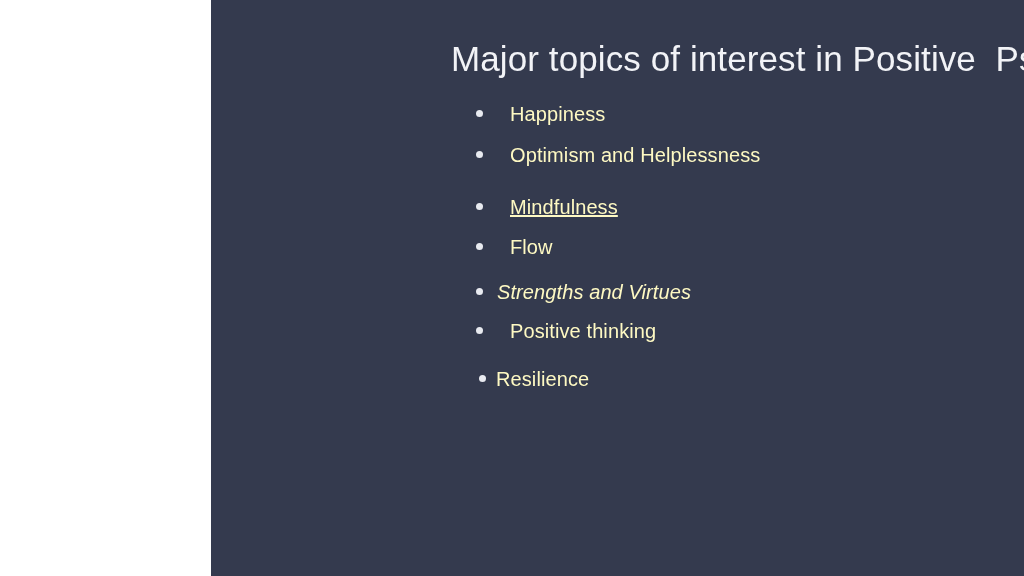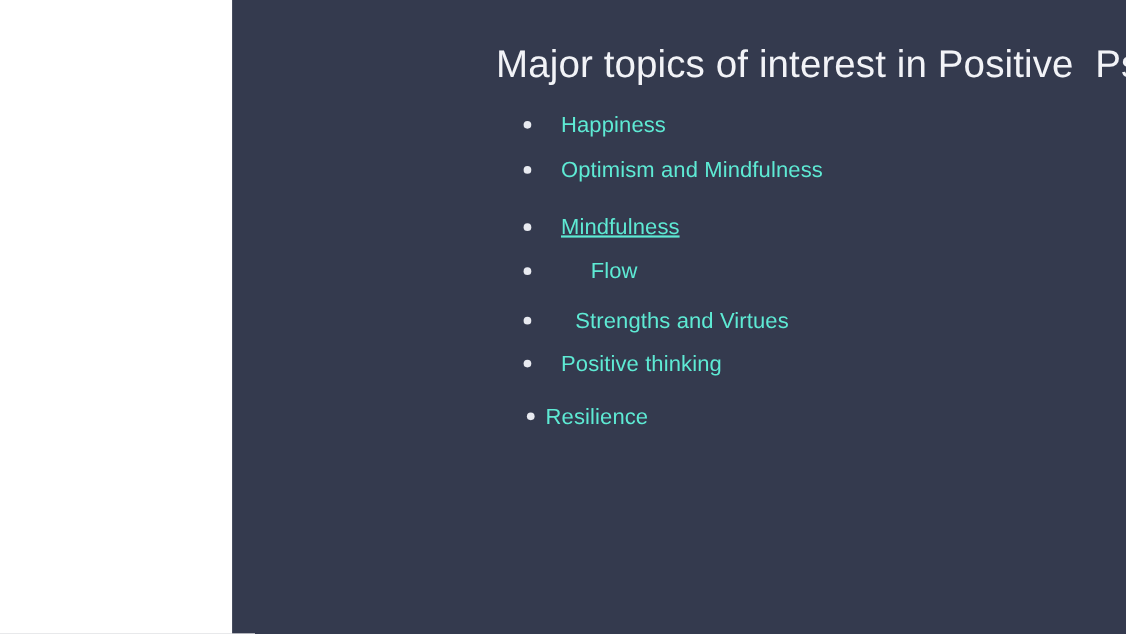--- a/index.html
+++ b/index.html
@@ -67,40 +67,40 @@
     height: 7px;
     border-radius: 50%;
     background: #e8eaf0;
   }
 
   .bullet-label {
     position: absolute;
     font-size: 20px;
     line-height: 24px;
     font-weight: 400;
-    color: #5eead4;
+    color: #fef9c3;
     letter-spacing: 0.1px;
     white-space: nowrap;
   }
 
   
   .row-0 .bullet-marker { left: 5px;  top: 12px; }
   .row-0 .bullet-label  { left: 39px; top: 4px;  }
 
   .row-1 .bullet-marker { left: 5px;  top: 53px; }
   .row-1 .bullet-label  { left: 39px; top: 45px; }
 
   .row-2 .bullet-marker { left: 5px;  top: 105px; }
   .row-2 .bullet-label  { left: 39px; top: 97px; text-decoration: underline;  }
 
   .row-3 .bullet-marker { left: 5px;  top: 145px; }
-  .row-3 .bullet-label  { left: 39px; top: 137px; margin-left: 27px; }
+  .row-3 .bullet-label  { left: 39px; top: 137px; }
 
   .row-4 .bullet-marker { left: 5px;  top: 190px; }
-  .row-4 .bullet-label  { left: 52px; top: 182px; }
+  .row-4 .bullet-label  { left: 26px; top: 182px; font-style: italic; }
 
   .row-5 .bullet-marker { left: 5px;  top: 229px; }
   .row-5 .bullet-label  { left: 39px; top: 221px; }
 
   .row-6 .bullet-marker { left: 8px;  top: 277px; }
   .row-6 .bullet-label  { left: 25px; top: 269px; }
 </style>
 </head>
 <body>
 
@@ -112,21 +112,21 @@
 
     <ul id="bullet-list">
 
       <li class="bullet-item row-0">
         <span class="bullet-marker"></span>
         <span class="bullet-label">Happiness</span>
       </li>
 
       <li class="bullet-item row-1">
         <span class="bullet-marker"></span>
-        <span class="bullet-label">Optimism and Mindfulness</span>
+        <span class="bullet-label">Optimism and Helplessness</span>
       </li>
 
       <li class="bullet-item row-2">
         <span class="bullet-marker"></span>
         <span class="bullet-label">Mindfulness</span>
       </li>
 
       <li class="bullet-item row-3">
         <span class="bullet-marker"></span>
         <span class="bullet-label">Flow</span>

